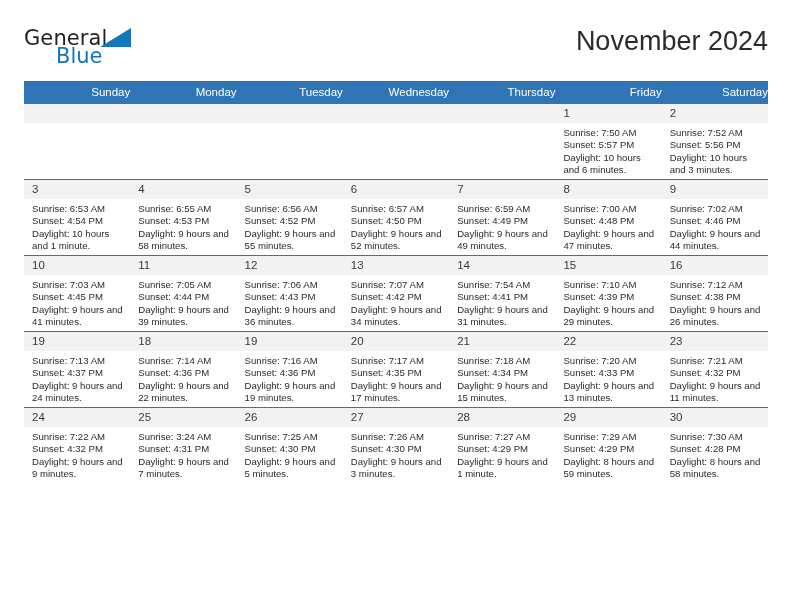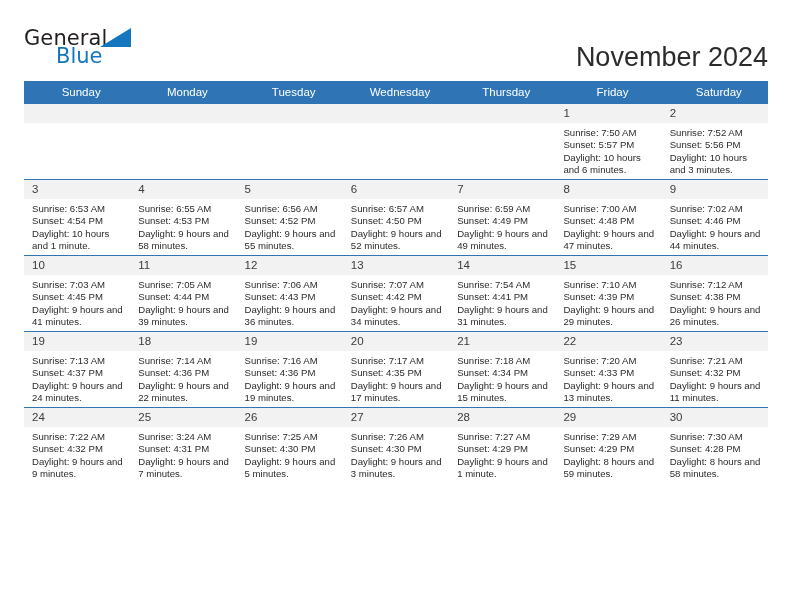--- a/index.html
+++ b/index.html
@@ -67,21 +67,20 @@
     text-align: right;
     flex: 0 0 auto;
     padding-top: 1px;
   }
   .month-title {
     font-size: 27px;
     font-weight: normal;
     color: #2b2b2b;
     line-height: 32px;
     white-space: nowrap;
-    margin-top: 16px;
   }
   .location {
     font-size: 14px;
     color: #2b2b2b;
     line-height: 20px;
     margin-top: 5px;
     white-space: nowrap;
   }
 
   
@@ -89,21 +88,21 @@
     width: 744px;
     border-collapse: collapse;
     table-layout: fixed;
     margin-top: 3px;
   }
   table.cal th {
     background: #2f75b5;
     color: #ffffff;
     font-size: 11.5px;
     font-weight: normal;
-    text-align: center;
+    text-align: right;
     padding: 5px 0 5px 8px;
     height: 12px;
     border: none;
   }
   table.cal td {
     vertical-align: top;
     border-top: 1.5px solid #2f75b5;
     padding: 0;
     height: 75px;
     background: #ffffff;

